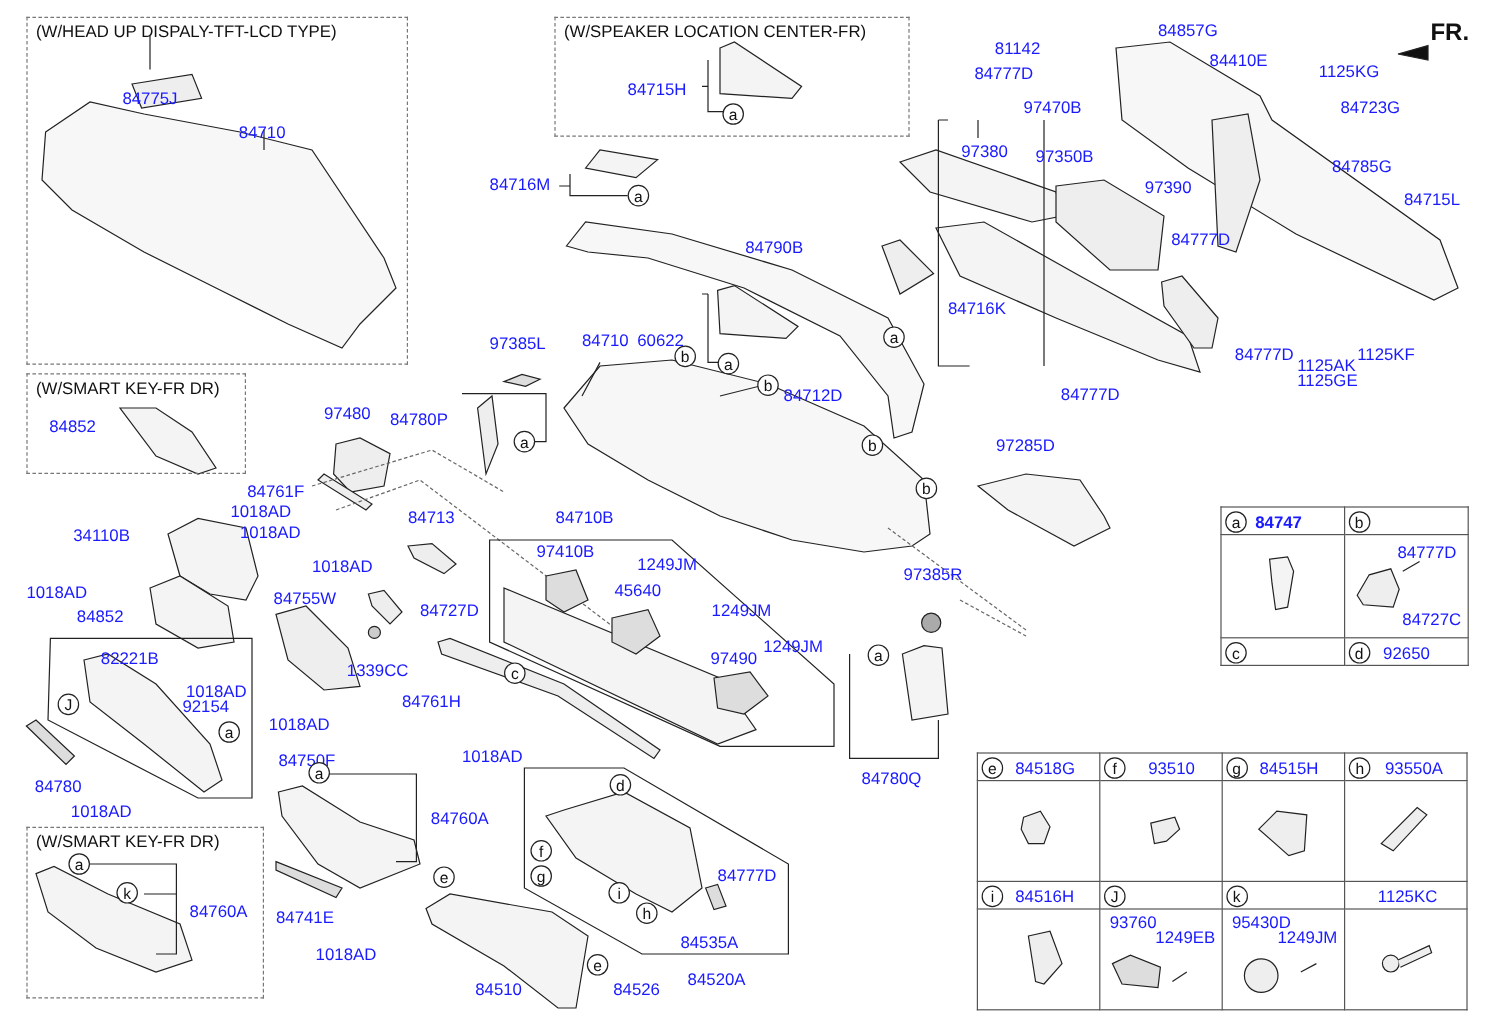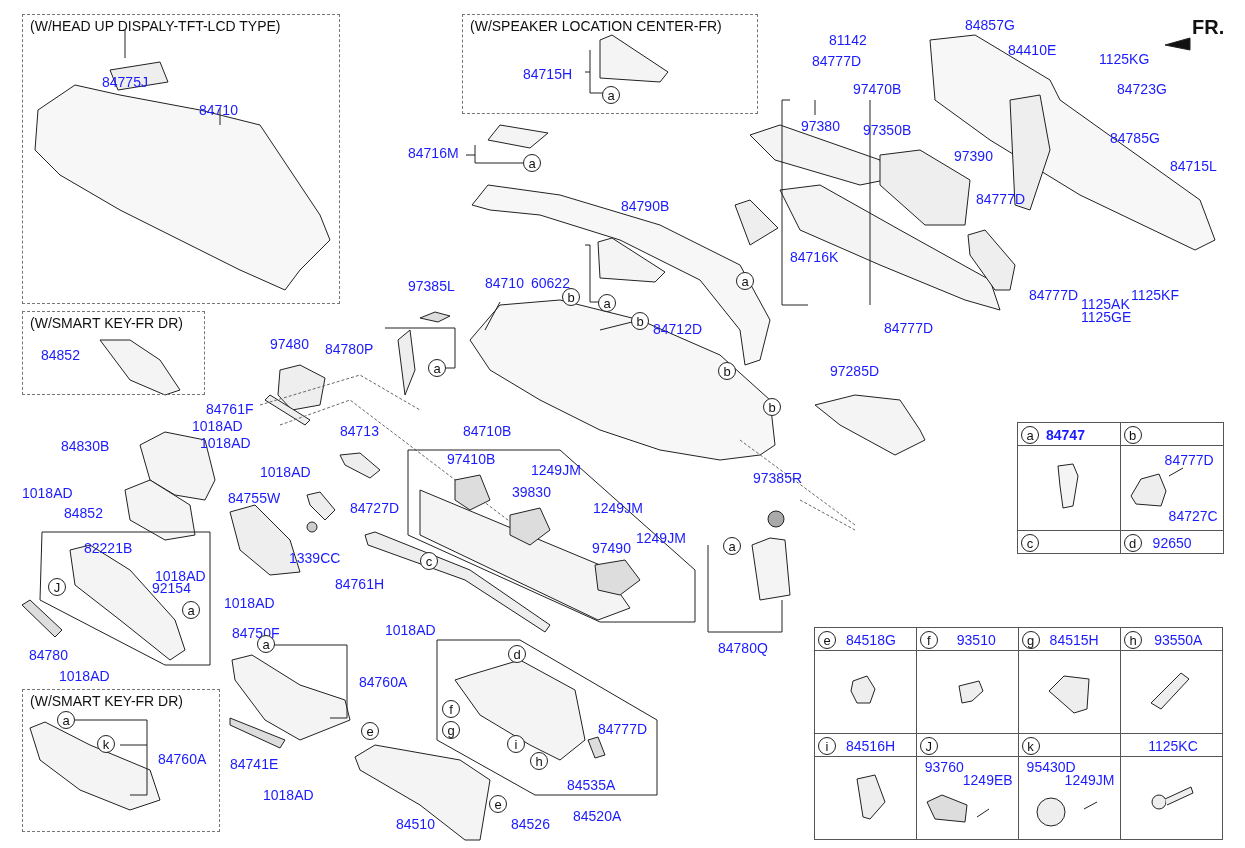--- a/index.html
+++ b/index.html
@@ -141,40 +141,40 @@
   <div class="lbl" style="left:485px;top:275px;">84710</div>
   <div class="lbl" style="left:531px;top:275px;">60622</div>
   <div class="lbl" style="left:408px;top:278px;">97385L</div>
   <div class="lbl" style="left:653px;top:321px;">84712D</div>
   <div class="lbl" style="left:325px;top:341px;">84780P</div>
   <div class="lbl" style="left:41px;top:347px;">84852</div>
   <div class="lbl" style="left:270px;top:336px;">97480</div>
   <div class="lbl" style="left:206px;top:401px;">84761F</div>
   <div class="lbl" style="left:192px;top:418px;">1018AD</div>
   <div class="lbl" style="left:200px;top:435px;">1018AD</div>
-  <div class="lbl" style="left:61px;top:438px;">84830B</div>
+  <div class="lbl" style="left:61px;top:438px;">34110B</div>
   <div class="lbl" style="left:340px;top:423px;text-align:right;">84713</div>
   <div class="lbl" style="left:260px;top:464px;">1018AD</div>
   <div class="lbl" style="left:22px;top:485px;">1018AD</div>
   <div class="lbl" style="left:64px;top:505px;">84852</div>
   <div class="lbl" style="left:228px;top:490px;">84755W</div>
   <div class="lbl" style="left:350px;top:500px;">84727D</div>
   <div class="lbl" style="left:289px;top:550px;">1339CC</div>
   <div class="lbl" style="left:84px;top:540px;">82221B</div>
   <div class="lbl" style="left:155px;top:568px;">1018AD</div>
   <div class="lbl" style="left:152px;top:580px;">92154</div>
   <div class="lbl" style="left:224px;top:595px;">1018AD</div>
   <div class="lbl" style="left:232px;top:625px;text-align:center;">84750F</div>
   <div class="lbl" style="left:29px;top:647px;">84780</div>
   <div class="lbl" style="left:59px;top:668px;">1018AD</div>
   <div class="lbl" style="left:335px;top:576px;">84761H</div>
   <div class="lbl" style="left:463px;top:423px;">84710B</div>
   <div class="lbl" style="left:447px;top:451px;">97410B</div>
   <div class="lbl" style="left:531px;top:462px;">1249JM</div>
-  <div class="lbl" style="left:512px;top:484px;">39830</div>
+  <div class="lbl" style="left:512px;top:484px;">45640</div>
   <div class="lbl" style="left:593px;top:500px;">1249JM</div>
   <div class="lbl" style="left:592px;top:540px;">97490</div>
   <div class="lbl" style="left:636px;top:530px;">1249JM</div>
   <div class="lbl" style="left:385px;top:622px;">1018AD</div>
   <div class="lbl" style="left:753px;top:470px;">97385R</div>
   <div class="lbl" style="left:718px;top:640px;">84780Q</div>
   <div class="lbl" style="left:359px;top:674px;">84760A</div>
   <div class="lbl" style="left:230px;top:756px;">84741E</div>
   <div class="lbl" style="left:263px;top:787px;">1018AD</div>
   <div class="lbl" style="left:158px;top:751px;">84760A</div>

